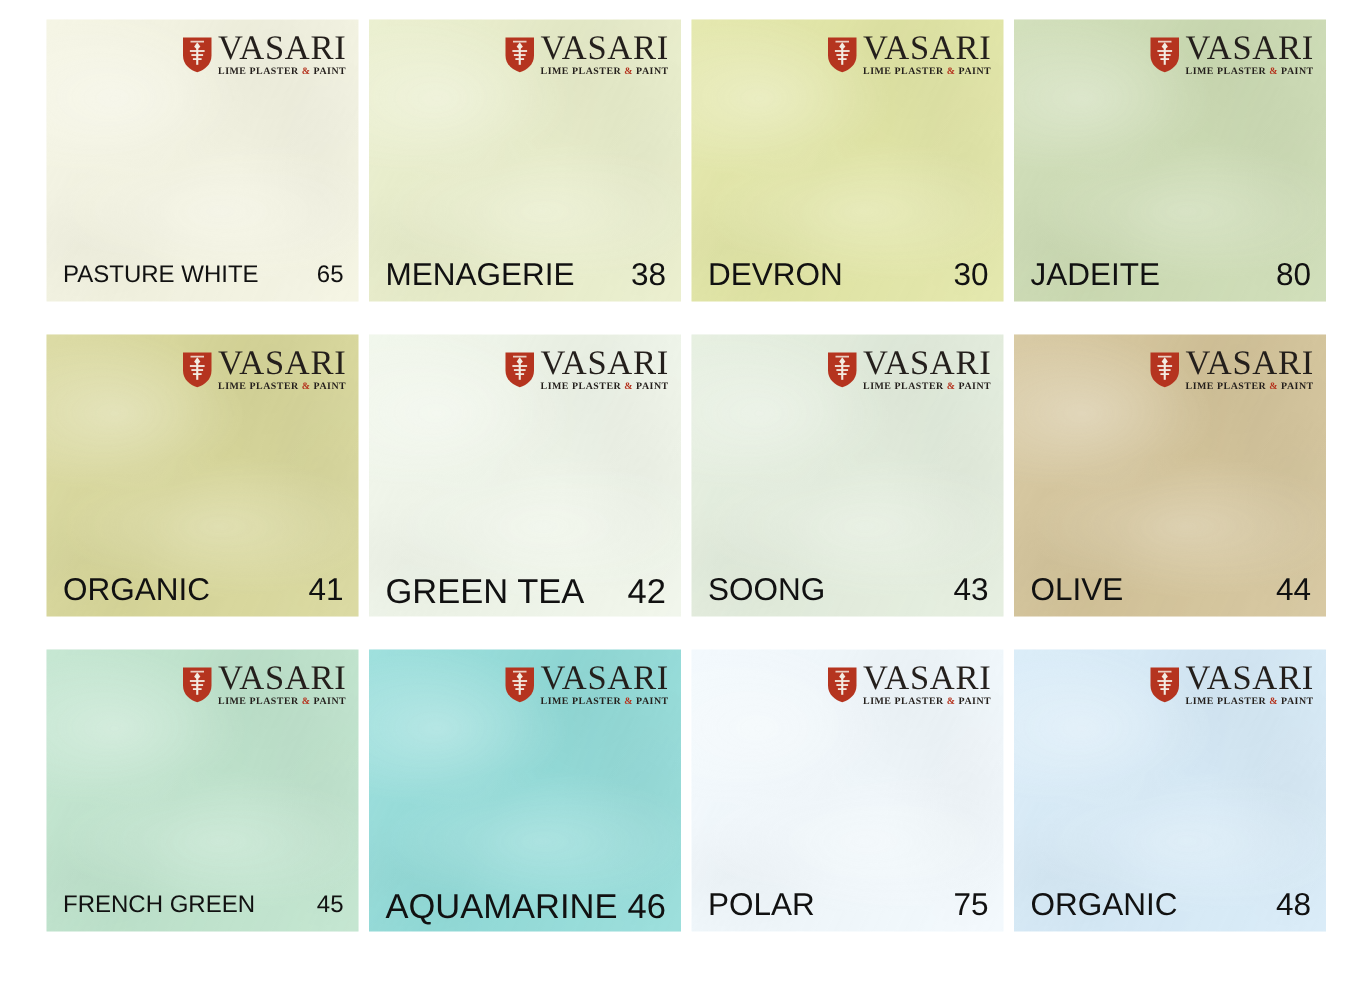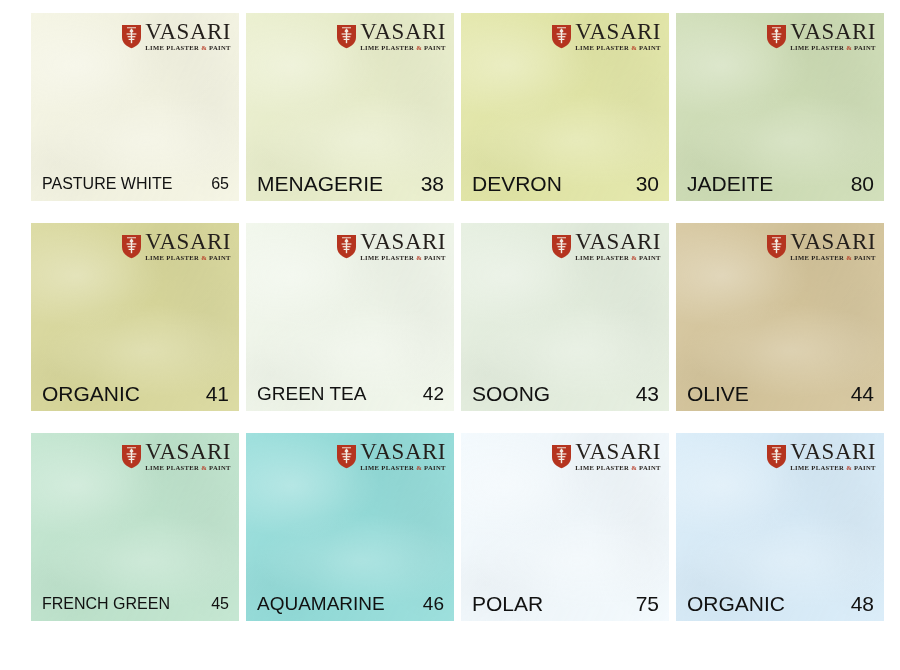--- a/index.html
+++ b/index.html
@@ -59,21 +59,21 @@
     position:absolute;left:0;right:0;bottom:0;
     height:34px;
     display:flex;align-items:center;justify-content:space-between;
     padding:0 10px 0 11px;box-sizing:border-box;
     color:#111111;
   }
   .name{white-space:nowrap;}
   .num{white-space:nowrap;}
   
   .t-lg .name,.t-lg .num{font-size:21px;}
-  .t-md .name,.t-md .num{font-size:19px;}
+  .t-md .name,.t-md .num{font-size:23px;}
   .t-sm .name,.t-sm .num{font-size:16px;}
 </style>
 </head>
 <body>
 
 <div id="sheet">
     <div class="swatch" style="background: rgb(244, 244, 226);">
     <div class="tex"></div>
     <div class="logo">
 

